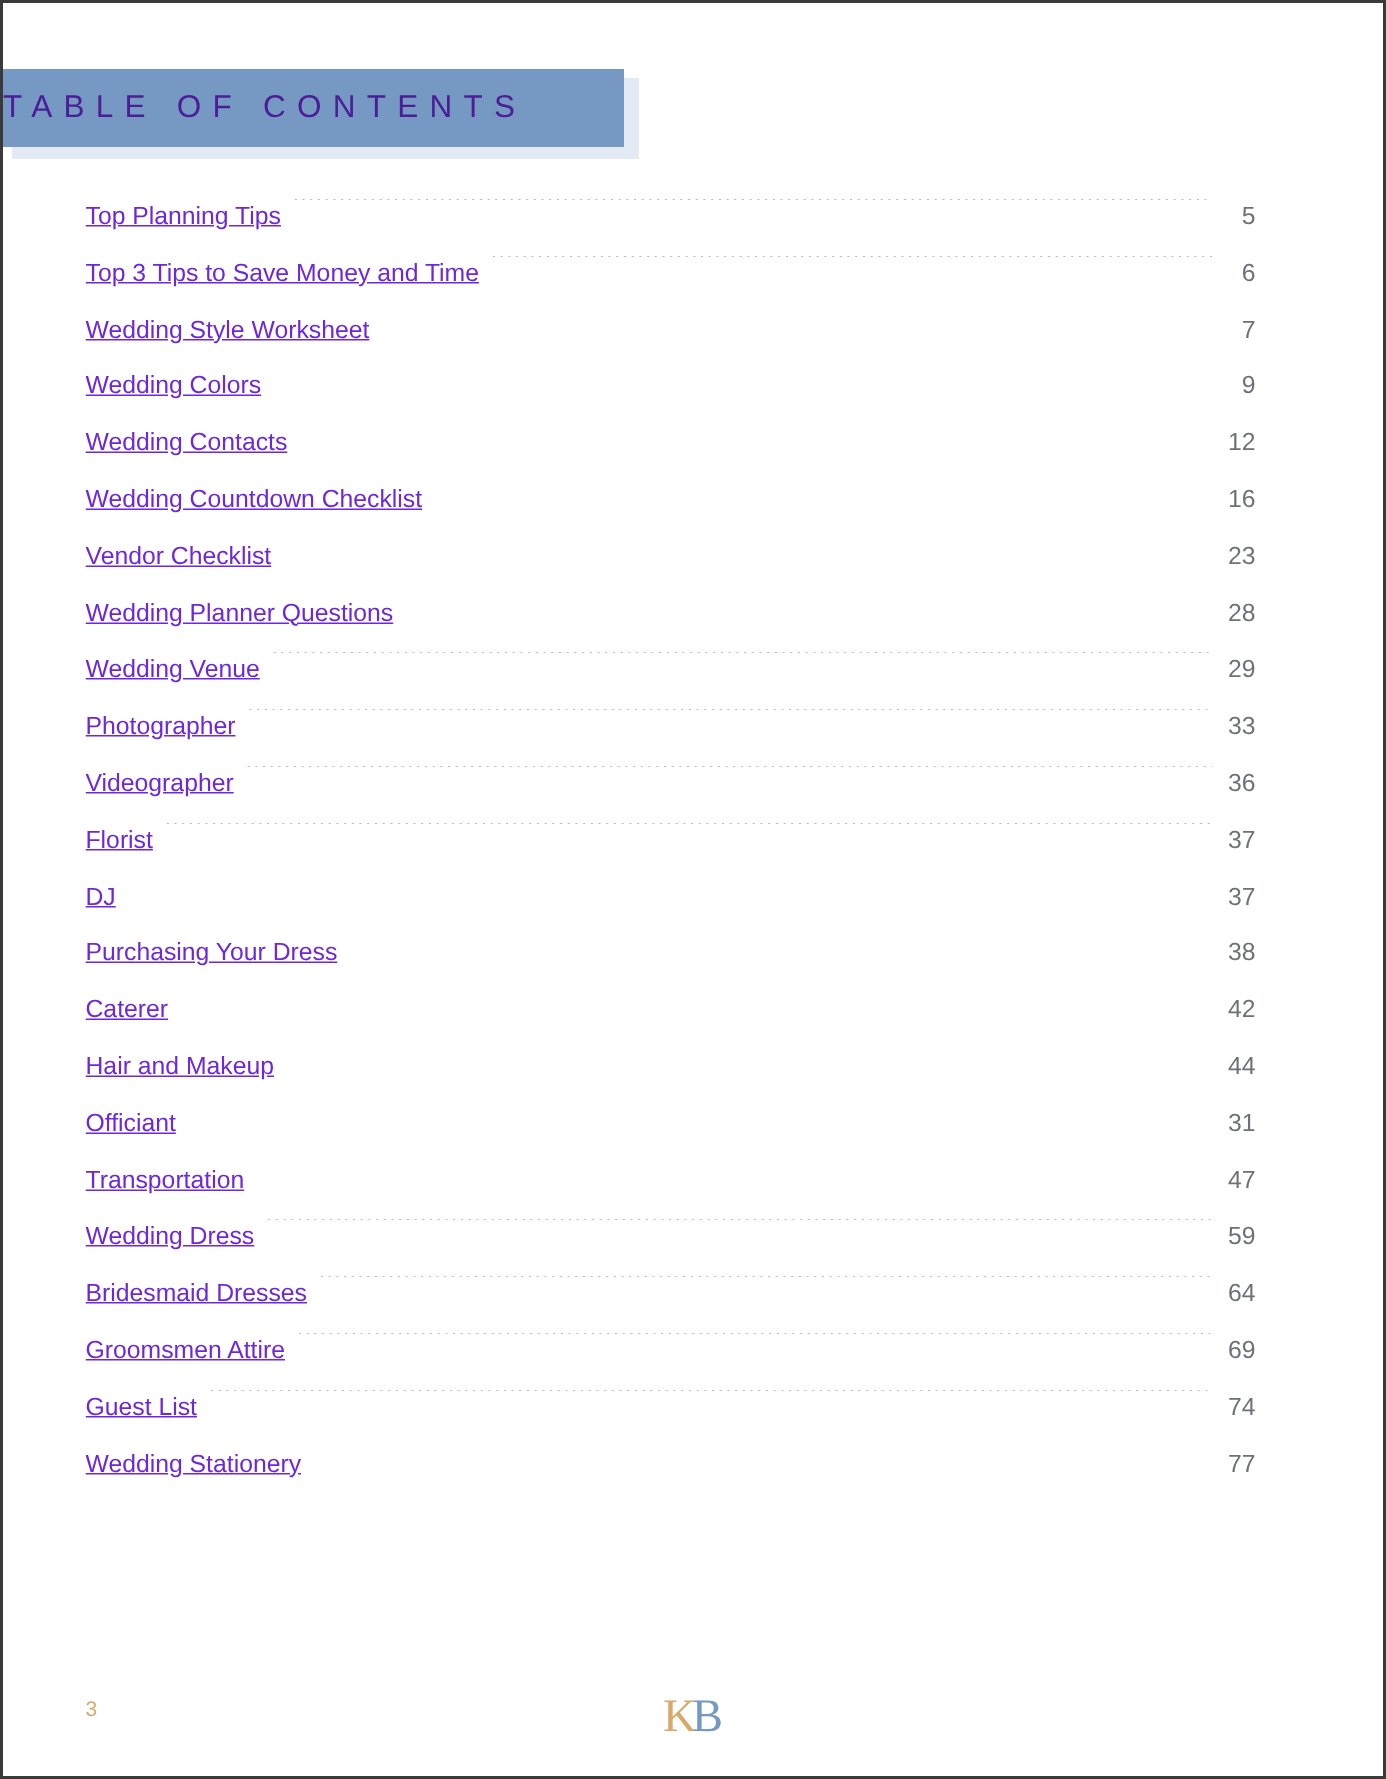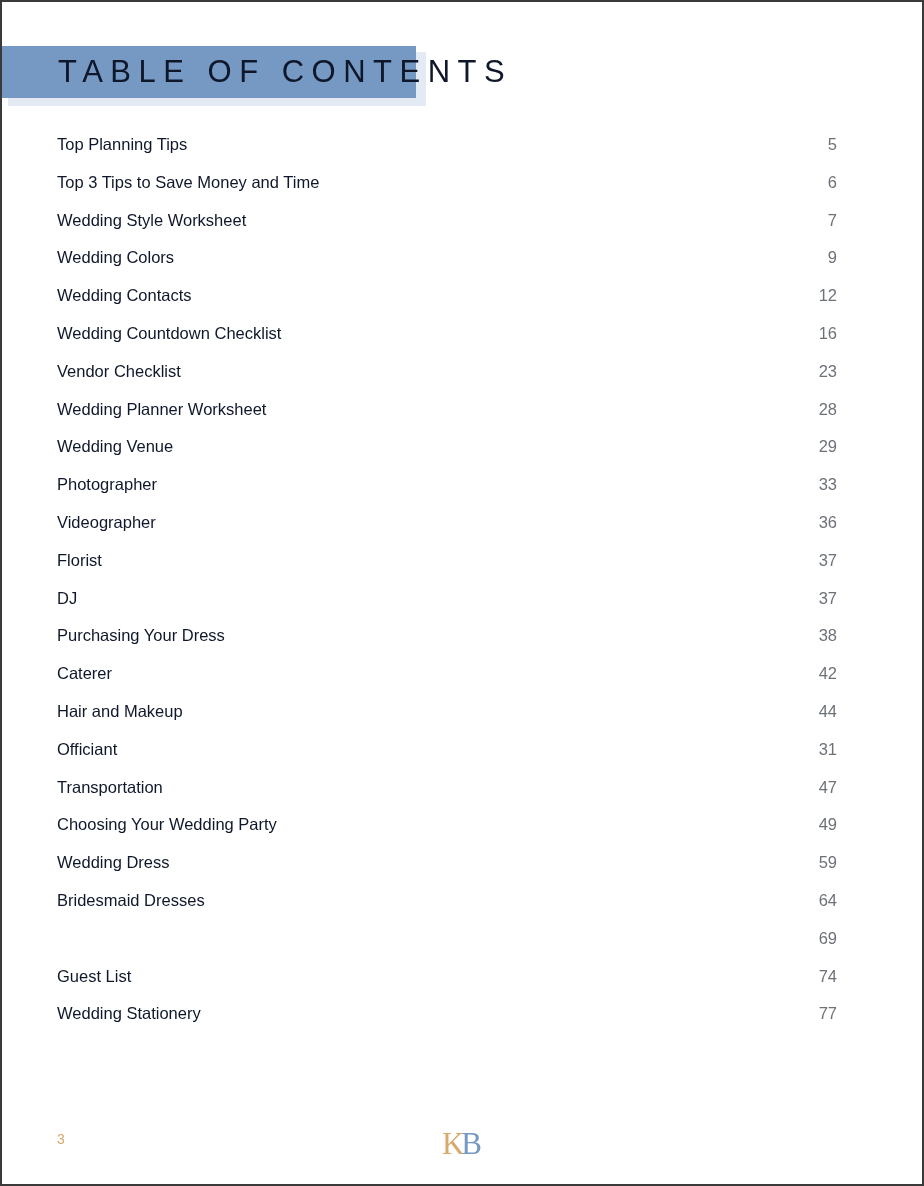--- a/index.html
+++ b/index.html
@@ -38,50 +38,50 @@
     position: absolute;
     left: 0;
     top: 0;
     width: 414px;
     height: 52px;
     background: #7699c4;
     display: flex;
     align-items: center;
   }
   .header-title {
-    color: #0f172a;
-    font-size: 31px;
+    color: #4c1d95;
+    font-size: 21px;
     font-weight: 300;
     letter-spacing: 7.5px;
-    padding-left: 56px;
     white-space: nowrap;
     font-family: "Liberation Sans", sans-serif;
   }
 
   
   .toc {
     position: absolute;
     left: 55px;
     top: 124px;
     width: 780px;
   }
   .toc-row {
     display: flex;
     align-items: baseline;
     height: 37.8px;
     line-height: 37.8px;
     white-space: nowrap;
     overflow: hidden;
   }
   .toc-label {
-    color: #0f172a;
+    color: #6d28d9;
     font-size: 16.5px;
     font-weight: 400;
     flex: 0 0 auto;
     padding-right: 5px;
+    text-decoration: underline;
   }
   .toc-dots {
     flex: 1 1 auto;
     overflow: hidden;
     height: 1em;
     position: relative;
     margin: 0 3px;
   }
   .toc-dots::after {
     content: "................................................................"
@@ -180,21 +180,21 @@
         <span class="toc-label">Wedding Countdown Checklist</span>
         <span class="toc-dots"></span>
         <span class="toc-page">16</span>
       </div>
       <div class="toc-row">
         <span class="toc-label">Vendor Checklist</span>
         <span class="toc-dots"></span>
         <span class="toc-page">23</span>
       </div>
       <div class="toc-row">
-        <span class="toc-label">Wedding Planner Worksheet</span>
+        <span class="toc-label">Wedding Planner Questions</span>
         <span class="toc-dots"></span>
         <span class="toc-page">28</span>
       </div>
       <div class="toc-row">
         <span class="toc-label">Wedding Venue</span>
         <span class="toc-dots"></span>
         <span class="toc-page">29</span>
       </div>
       <div class="toc-row">
         <span class="toc-label">Photographer</span>
@@ -235,35 +235,31 @@
         <span class="toc-label">Officiant</span>
         <span class="toc-dots"></span>
         <span class="toc-page">31</span>
       </div>
       <div class="toc-row">
         <span class="toc-label">Transportation</span>
         <span class="toc-dots"></span>
         <span class="toc-page">47</span>
       </div>
       <div class="toc-row">
-        <span class="toc-label">Choosing Your Wedding Party</span>
-        <span class="toc-dots"></span>
-        <span class="toc-page">49</span>
-      </div>
-      <div class="toc-row">
         <span class="toc-label">Wedding Dress</span>
         <span class="toc-dots"></span>
         <span class="toc-page">59</span>
       </div>
       <div class="toc-row">
         <span class="toc-label">Bridesmaid Dresses</span>
         <span class="toc-dots"></span>
         <span class="toc-page">64</span>
       </div>
       <div class="toc-row">
+        <span class="toc-label">Groomsmen Attire</span>
         <span class="toc-dots"></span>
         <span class="toc-page">69</span>
       </div>
       <div class="toc-row">
         <span class="toc-label">Guest List</span>
         <span class="toc-dots"></span>
         <span class="toc-page">74</span>
       </div>
       <div class="toc-row">
         <span class="toc-label">Wedding Stationery</span>

